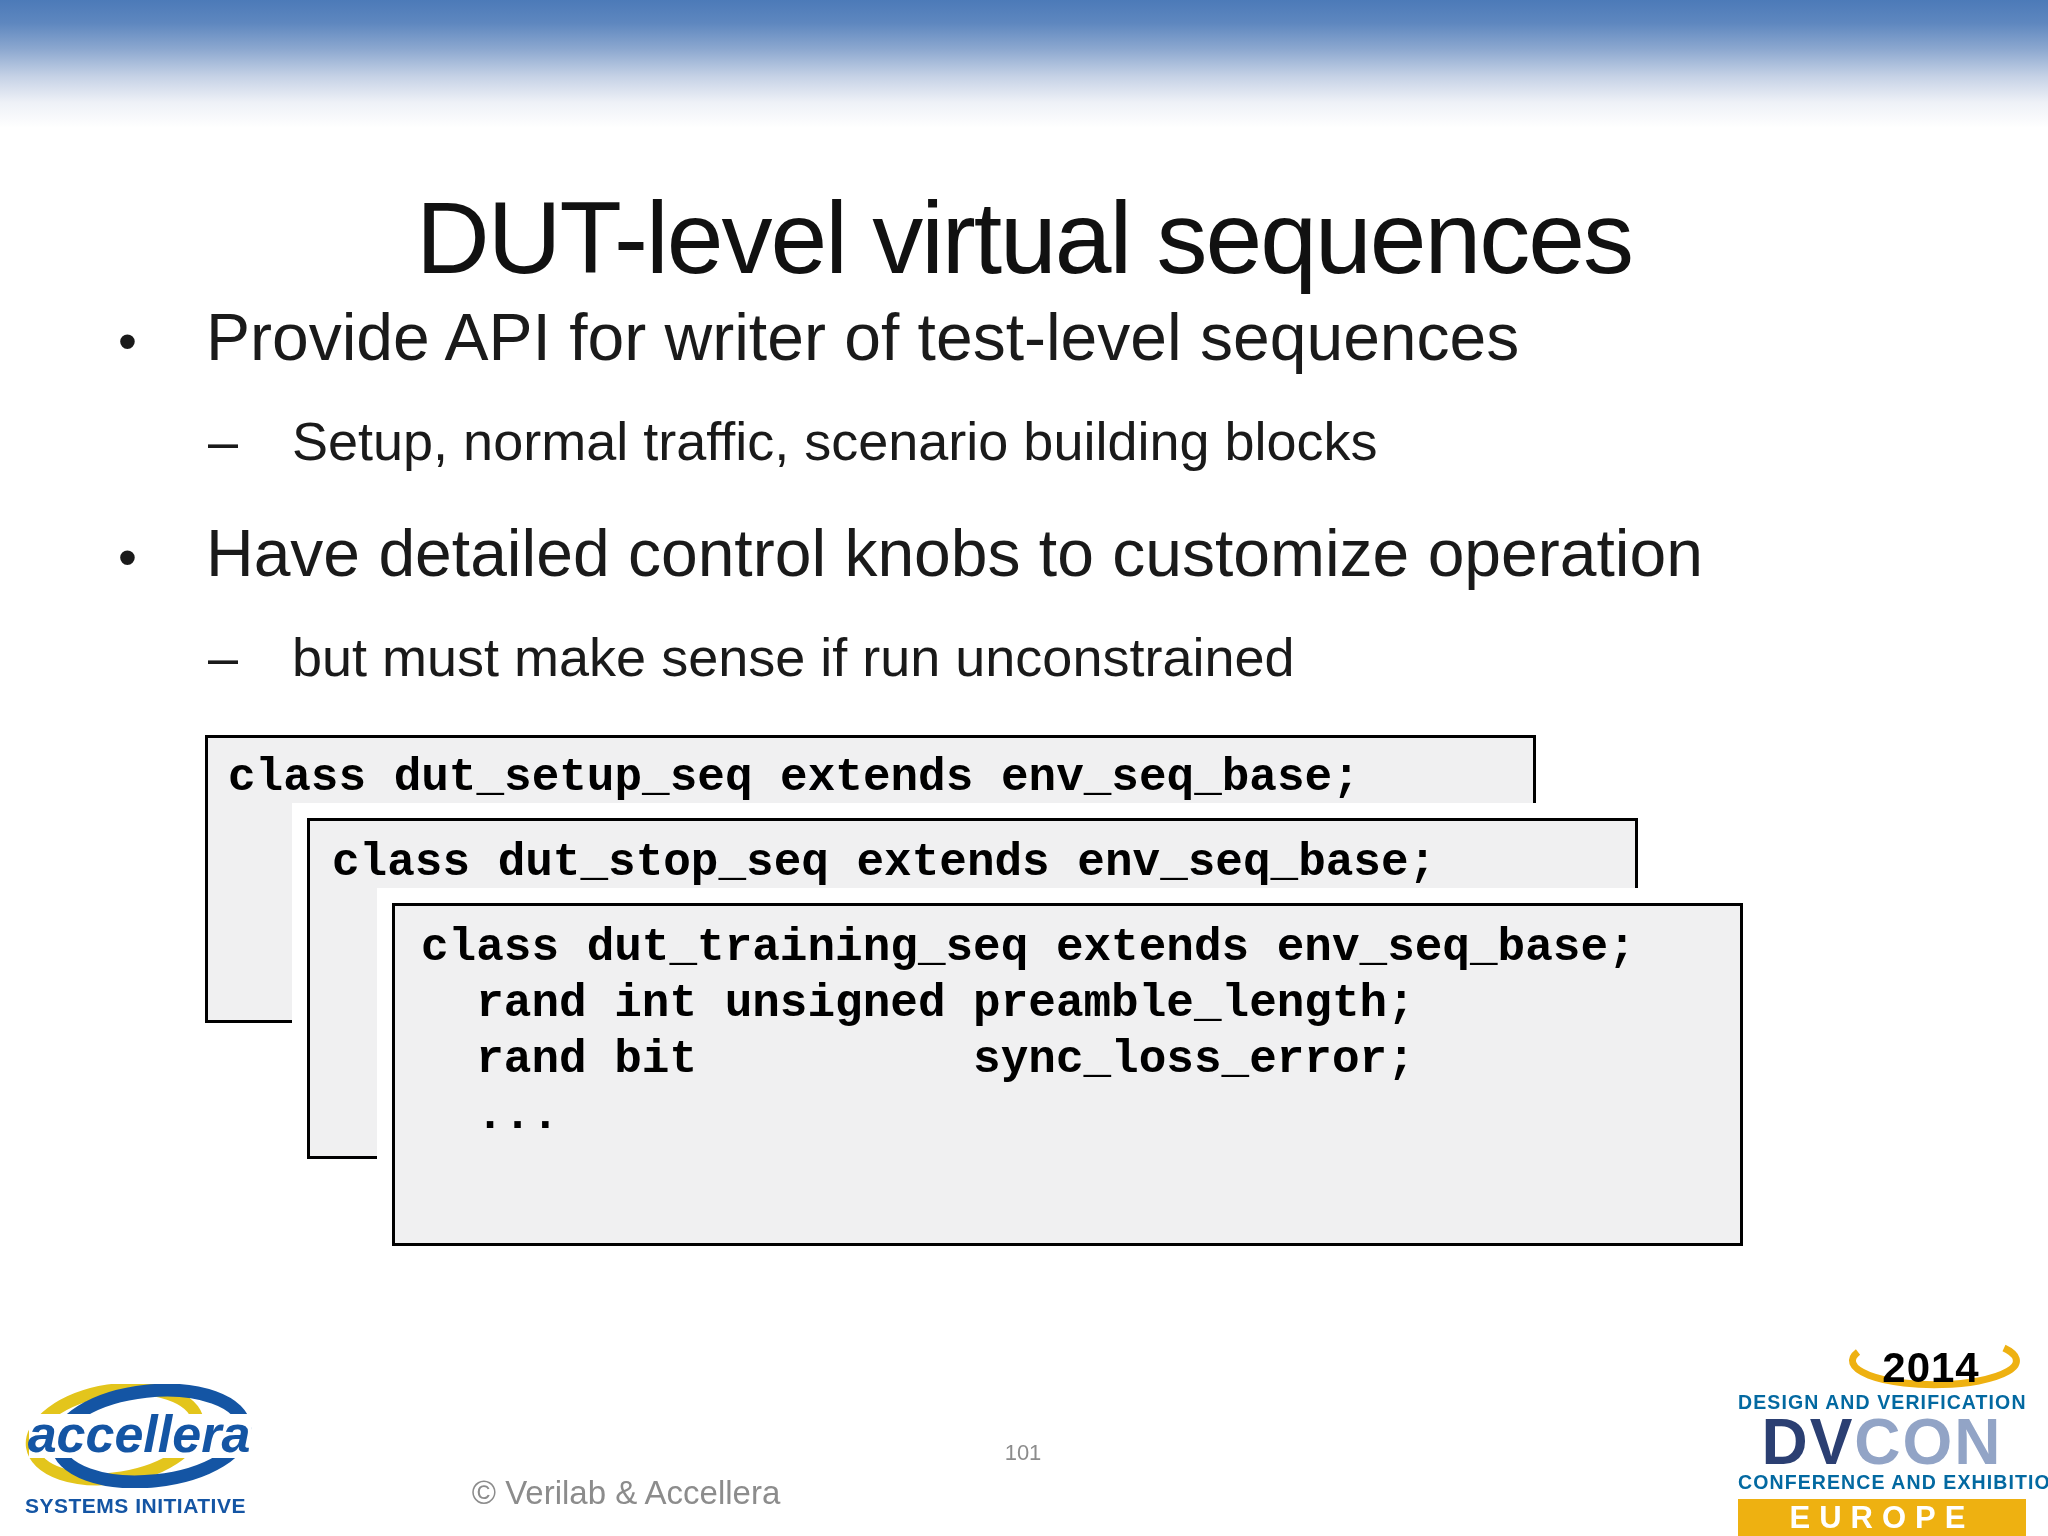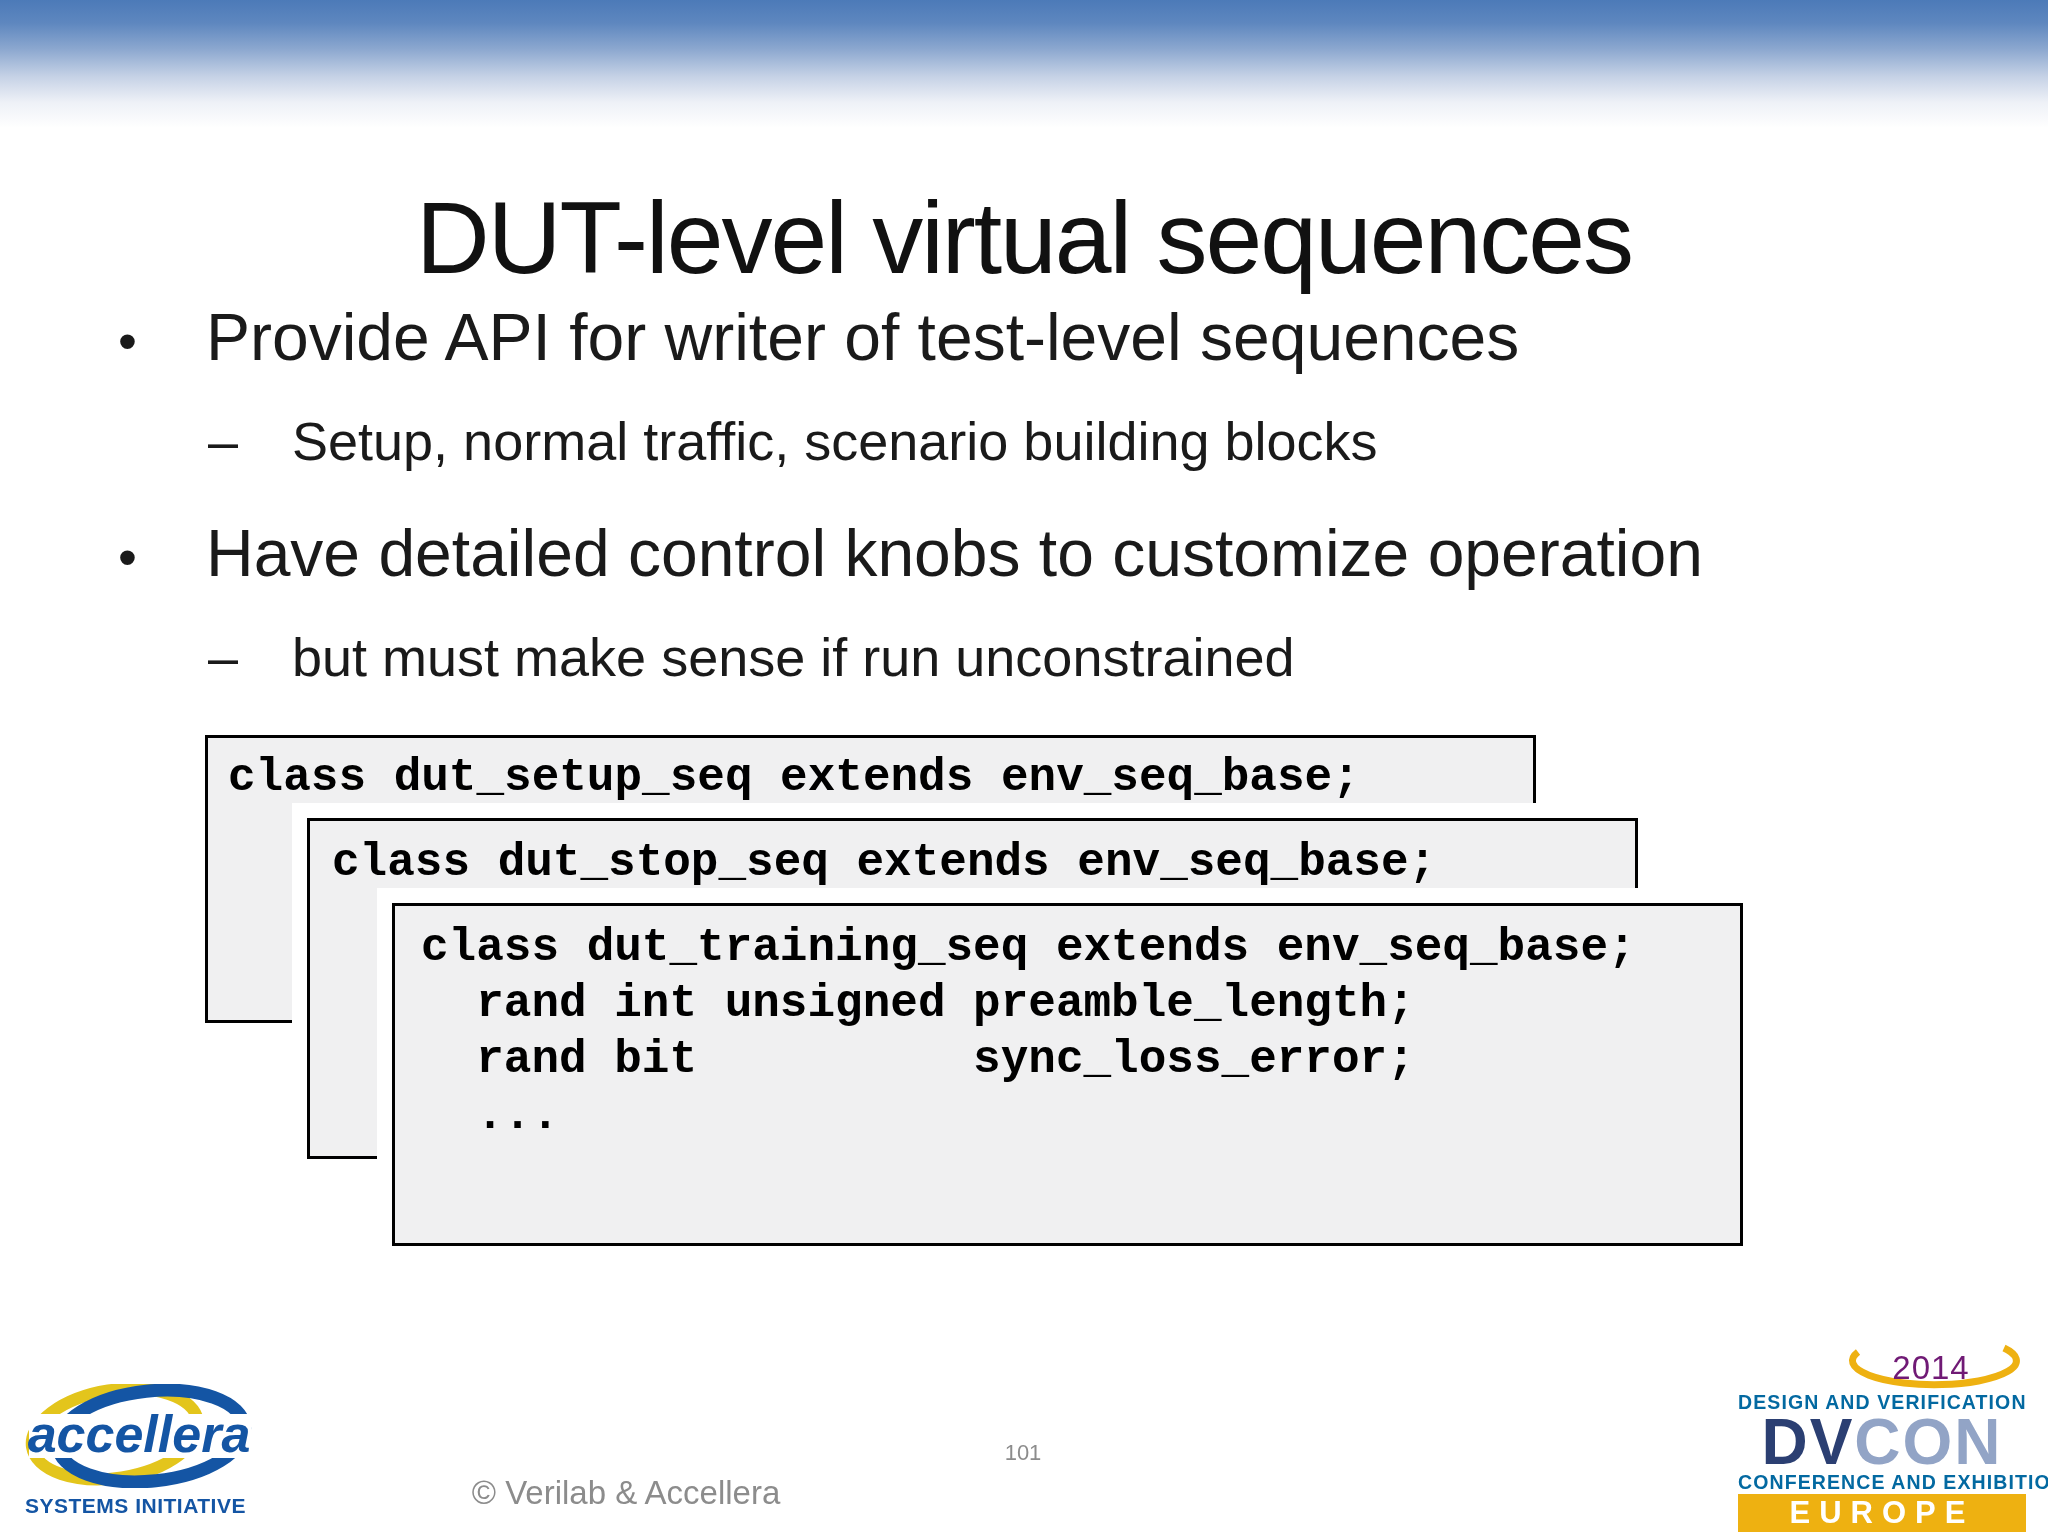--- a/index.html
+++ b/index.html
@@ -44,34 +44,34 @@
     font-size:22px;color:#8c8c8c;
   }
   .accellera-logo{position:absolute;left:25px;top:1384px;width:230px;height:150px;}
   .accellera-tagline{
     margin-top:2px;width:210px;text-align:center;
     font-size:21px;font-weight:bold;color:#1455a4;letter-spacing:0.5px;white-space:nowrap;
   }
   .dvcon-logo{position:absolute;left:1738px;top:1346px;width:288px;height:170px;}
   .dv-year-wrap{position:relative;height:44px;width:190px;margin-left:98px;text-align:center;}
   .dv-year{
-    position:relative;z-index:2;font-size:33px;line-height:44px;font-weight:normal;color:#701a75;letter-spacing:1px;
+    position:relative;z-index:2;font-size:42px;line-height:44px;font-weight:bold;color:#000000;letter-spacing:1px;
   }
   .dv-swoosh{position:absolute;left:0;top:-4px;z-index:1;}
   .dv-top-line,.dv-bottom-line{
     font-size:19.5px;font-weight:bold;color:#0369a1;letter-spacing:1.1px;
     text-align:center;white-space:nowrap;line-height:24px;
   }
   .dv-name{
     text-align:center;font-size:64px;font-weight:bold;line-height:56px;letter-spacing:2px;
     color:#2b3f72;white-space:nowrap;
   }
   .dv-name .con{color:#92a4c6;}
   .dv-europe{
-    background:#eeb111;color:#ffffff;font-weight:bold;
+    margin-top:5px;background:#eeb111;color:#ffffff;font-weight:bold;
     font-size:31px;letter-spacing:9px;text-align:center;height:38px;line-height:38px;
   }
 </style>
 </head>
 <body>
 
 <div class="slide">
 
   <div class="header-gradient"></div>
 

